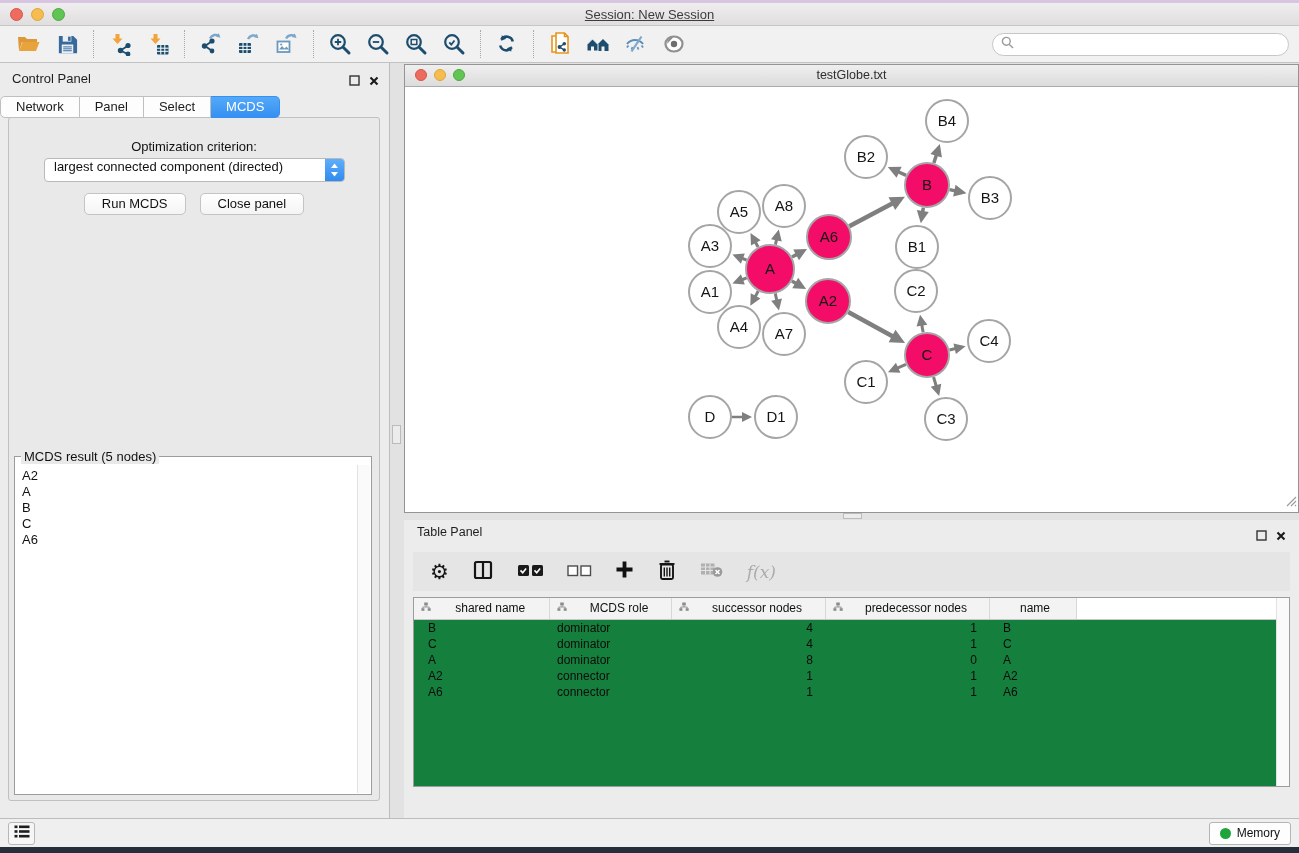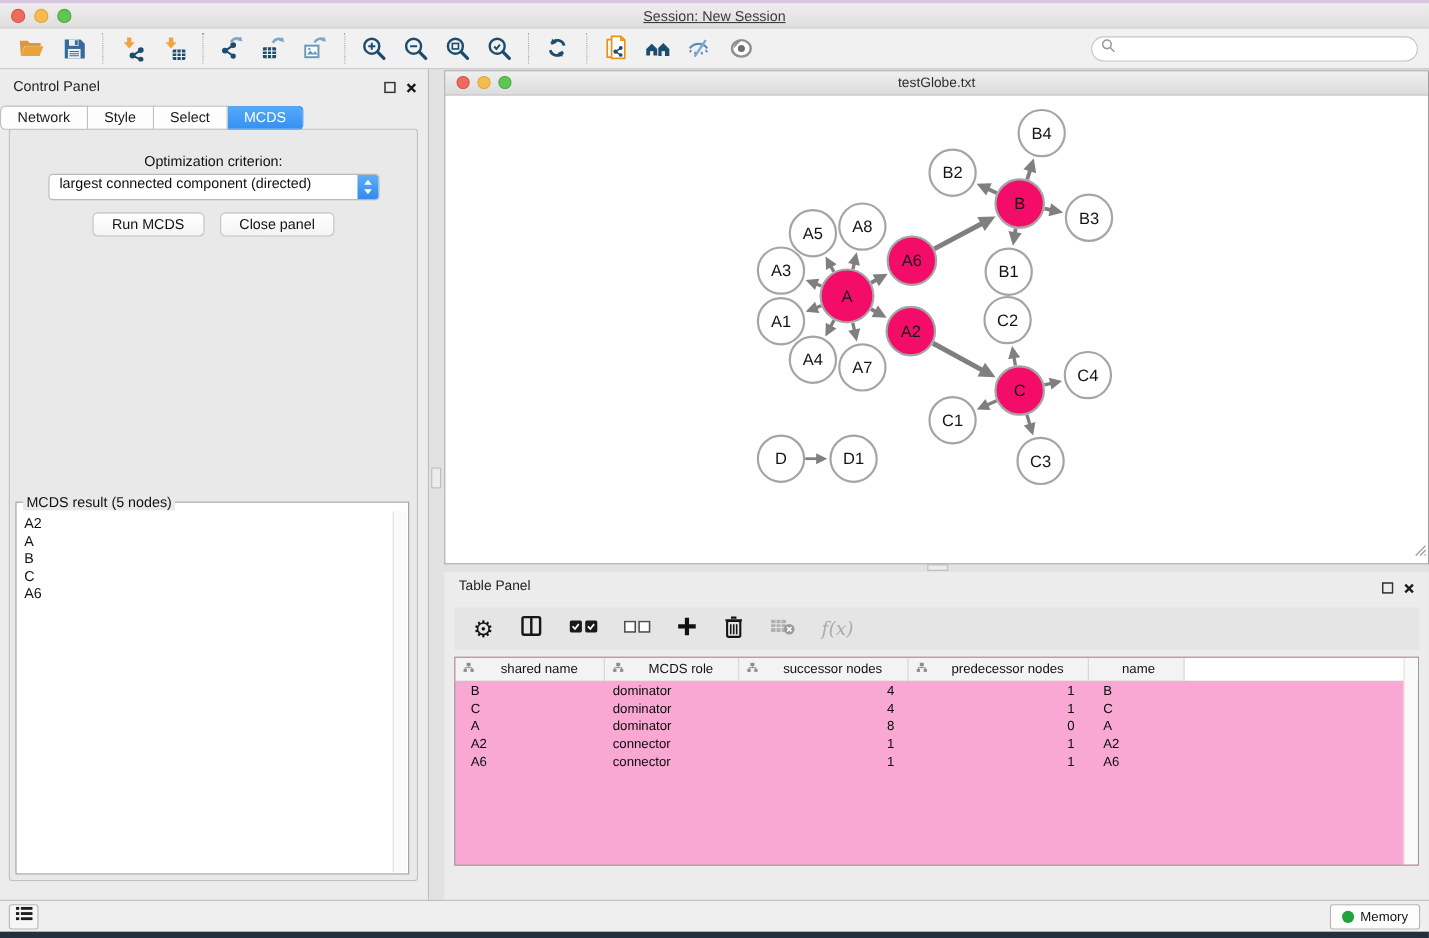--- a/index.html
+++ b/index.html
@@ -76,21 +76,21 @@
 
   
   .table-panel { position:absolute; left:404px; top:520px; width:895px; height:298px; background:#ECECEC; }
   .tp-title { position:absolute; left:13px; top:5px; font-size:12.5px; color:#1E1E1E; }
   .table-panel .win-controls { top:7px; right:13px; }
   .tp-toolbar { position:absolute; left:9px; right:9px; top:32px; height:39px; background:#E5E5E5;
     display:flex; align-items:center; gap:23px; padding-left:17px; }
   .tp-toolbar .ticon { display:flex; align-items:center; justify-content:center; }
   .gear-glyph { font-size:21px; line-height:20px; color:#161616; font-family:"DejaVu Sans",sans-serif; }
   .fx-glyph { font-family:"DejaVu Serif",serif; font-style:italic; font-size:17px; color:#ABABAB; }
-  .tp-table-wrap { position:absolute; left:9px; right:9px; top:77px; height:190px; background:#f9a8d4;
+  .tp-table-wrap { position:absolute; left:9px; right:9px; top:77px; height:190px; background:#15803d;
     border:1px solid #9C9C9C; overflow:hidden; }
   table.node-table { border-collapse:collapse; table-layout:fixed; width:100%; }
   table.node-table th { height:21px; background:#F3F3F3; border-right:1px solid #D8D8D8; border-bottom:1px solid #C6C6C6;
     font-weight:normal; font-size:12px; color:#111; padding:0 2px; }
   table.node-table th.filler { background:#fff; border-right:none; }
   .th-inner { display:flex; align-items:center; gap:3px; padding-left:5px; }
   .th-label { flex:1; text-align:center; white-space:nowrap; overflow:hidden; }
   table.node-table td { font-size:12px; height:16px; line-height:16px; color:#0B0B0B; white-space:nowrap; overflow:hidden; }
   td.c0 { padding-left:14px; } td.c1 { padding-left:8px; }
   td.c2, td.c3 { text-align:right; padding-right:12px; }
@@ -301,21 +301,21 @@
       <span><svg width="11" height="11" viewBox="0 0 11 11">
             <rect x="1" y="1" width="9" height="9" stroke="#333" stroke-width="1.4" fill="none"></rect>
           </svg></span>
       <span><svg width="10" height="10" viewBox="0 0 10 10">
             <path d="M1.5 1.5 L8.5 8.5 M8.5 1.5 L1.5 8.5" stroke="#1A1A1A" stroke-width="2.1"></path>
           </svg></span>
     </div>
   </div>
   <div class="cp-tabs">
       <div class="cp-tab">Network</div>
-      <div class="cp-tab">Style</div>
+      <div class="cp-tab">Panel</div>
       <div class="cp-tab">Select</div>
       <div class="cp-tab active">MCDS</div>
     </div>
   <div class="cp-body">
     <div class="opt-label">Optimization criterion:</div>
     <div class="select-row">
       <div class="select-value">largest connected component (directed)</div>
       <div class="select-stepper">
         <svg width="9" height="6" viewBox="0 0 9 6">
             <path d="M4.5 0.5 L8 5 H1 Z" fill="#fff"></path>

